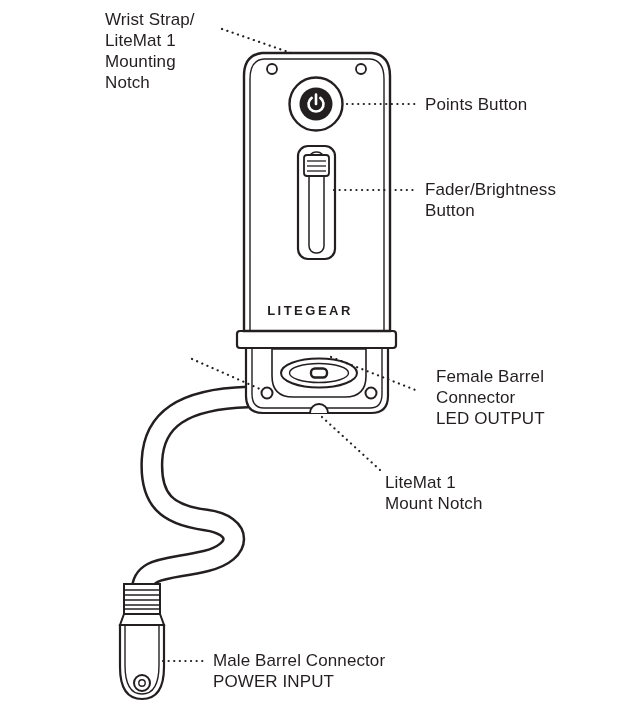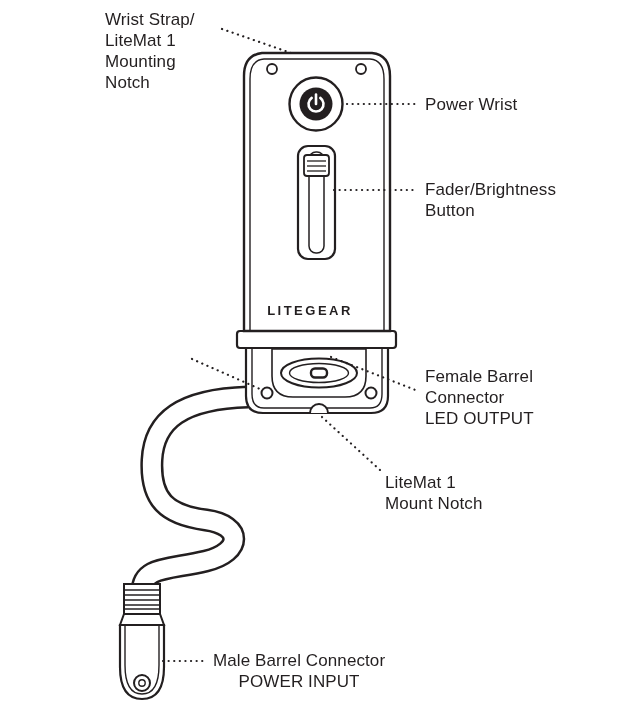--- a/index.html
+++ b/index.html
@@ -38,23 +38,23 @@
     text-align: center;
     font-size: 13px;
     font-weight: bold;
     letter-spacing: 2.5px;
     color: #231f20;
   }
   .lbl-wrist   { left: 105px; top: 9px; }
   .lbl-power   { left: 425px; top: 94px; }
   .lbl-fader   { left: 425px; top: 179px; }
   .lbl-rigging { left: 133px; top: 327px; }
-  .lbl-female  { left: 425px; top: 366px; }
+  .lbl-female  { left: 436px; top: 366px; }
   .lbl-notch   { left: 385px; top: 472px; }
-  .lbl-male    { left: 213px; top: 650px; text-align: center; }
+  .lbl-male    { left: 213px; top: 650px; }
 </style>
 </head>
 <body>
 
 <div class="stage">
 
   <svg width="644" height="715" viewBox="0 0 644 715">
 
     <g>
       <path d="M248,397 C182,399 154,420 152,460 C150,500 167,515 206,520 C243,525 243,552 206,561 C168,570 142,566 142,592" fill="none" stroke="#231f20" stroke-width="23"></path>
@@ -120,21 +120,21 @@
       <path d="M331,357 L418,391"></path>
       <path d="M322,417 L380,470"></path>
       <path d="M163,661 L207,661"></path>
     </g>
   </svg>
 
   <div class="label lbl-wrist">Wrist Strap/
 LiteMat 1
 Mounting
 Notch</div>
-  <div class="label lbl-power">Power Wrist</div>
+  <div class="label lbl-power">Points Button</div>
   <div class="label lbl-fader">Fader/Brightness
 Button</div>
   <div class="label lbl-female">Female Barrel
 Connector
 LED OUTPUT</div>
   <div class="label lbl-notch">LiteMat 1
 Mount Notch</div>
   <div class="label lbl-male">Male Barrel Connector
 POWER INPUT</div>
 

